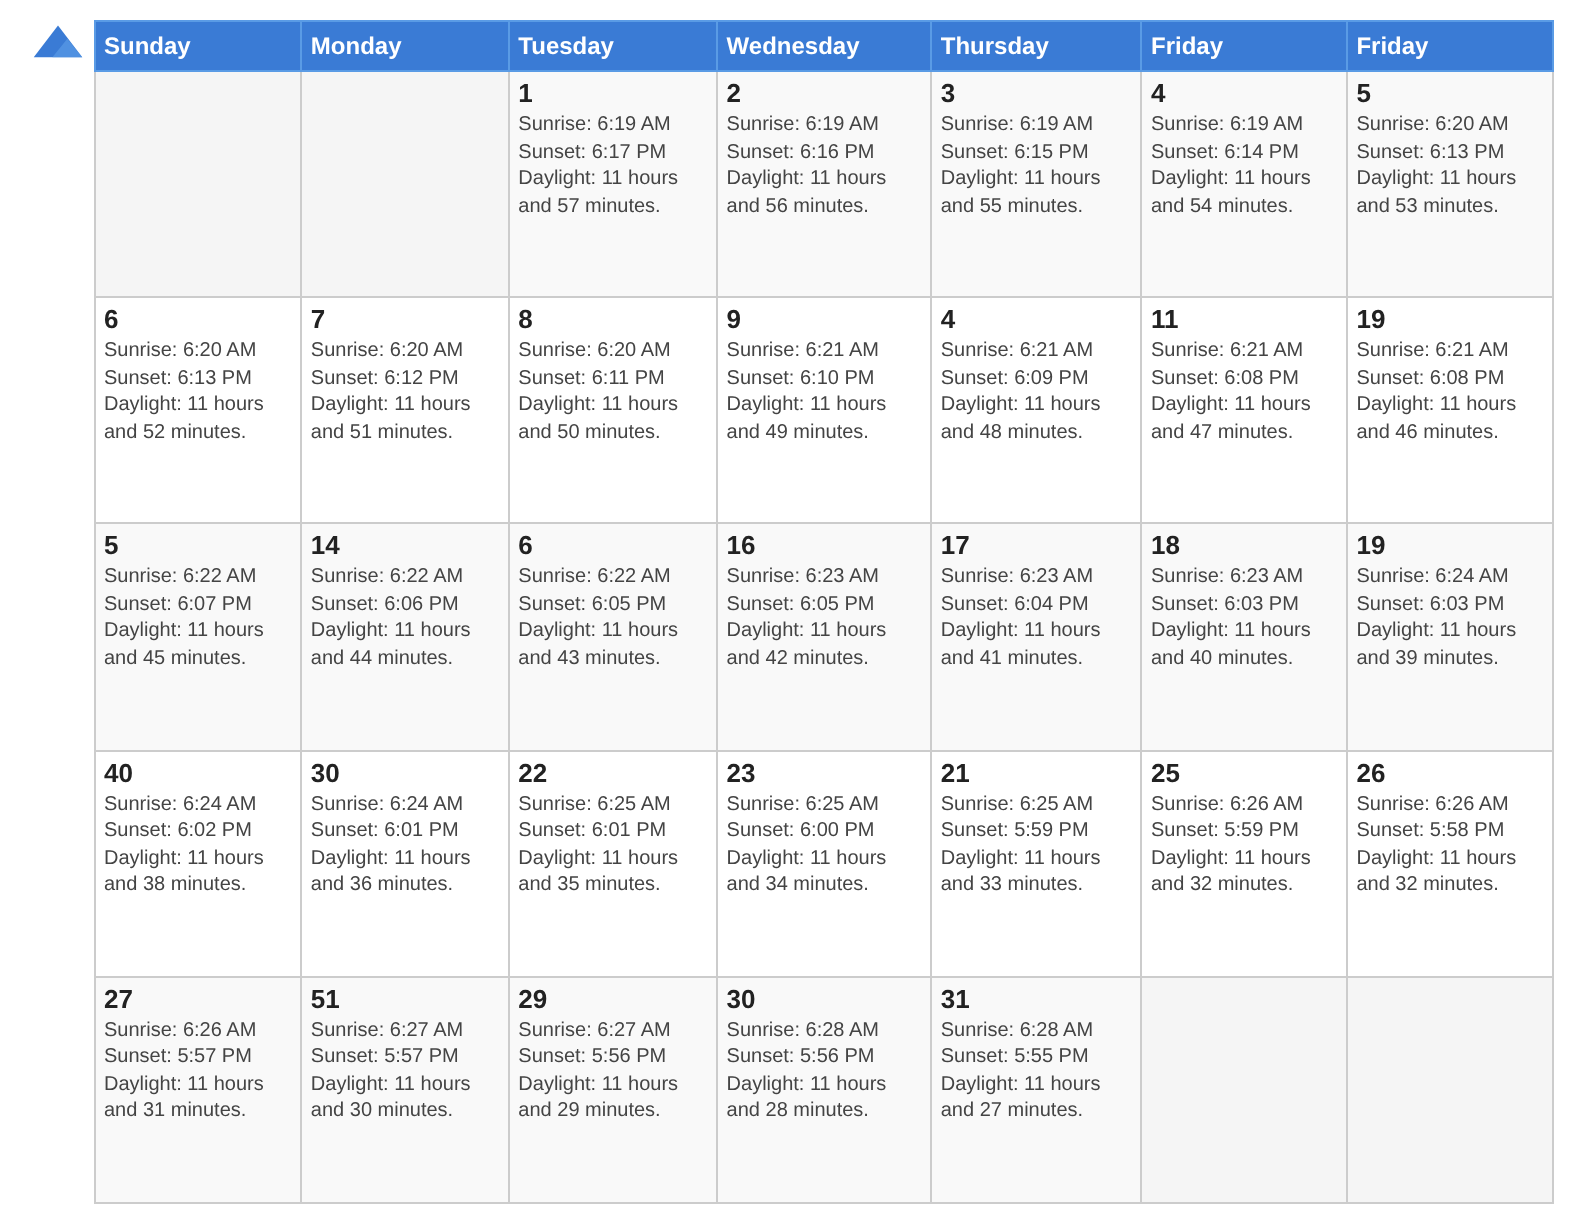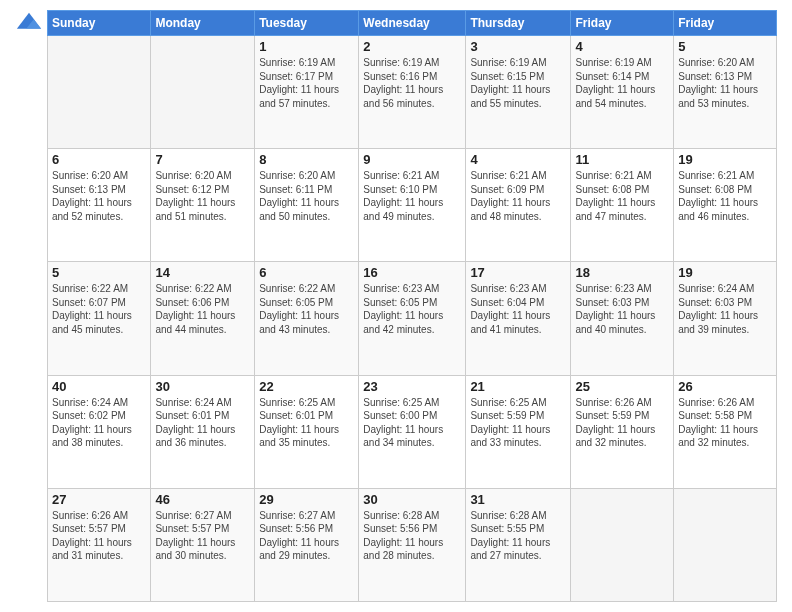--- a/index.html
+++ b/index.html
@@ -248,21 +248,21 @@
             <span class="day-number">26</span>
             <div class="day-info">Sunrise: 6:26 AM<br>Sunset: 5:58 PM<br>Daylight: 11 hours<br>and 32 minutes.</div>
           </td>
         </tr>
         <tr>
           <td>
             <span class="day-number">27</span>
             <div class="day-info">Sunrise: 6:26 AM<br>Sunset: 5:57 PM<br>Daylight: 11 hours<br>and 31 minutes.</div>
           </td>
           <td>
-            <span class="day-number">46</span>
+            <span class="day-number">51</span>
             <div class="day-info">Sunrise: 6:27 AM<br>Sunset: 5:57 PM<br>Daylight: 11 hours<br>and 30 minutes.</div>
           </td>
           <td>
             <span class="day-number">29</span>
             <div class="day-info">Sunrise: 6:27 AM<br>Sunset: 5:56 PM<br>Daylight: 11 hours<br>and 29 minutes.</div>
           </td>
           <td>
             <span class="day-number">30</span>
             <div class="day-info">Sunrise: 6:28 AM<br>Sunset: 5:56 PM<br>Daylight: 11 hours<br>and 28 minutes.</div>
           </td>

